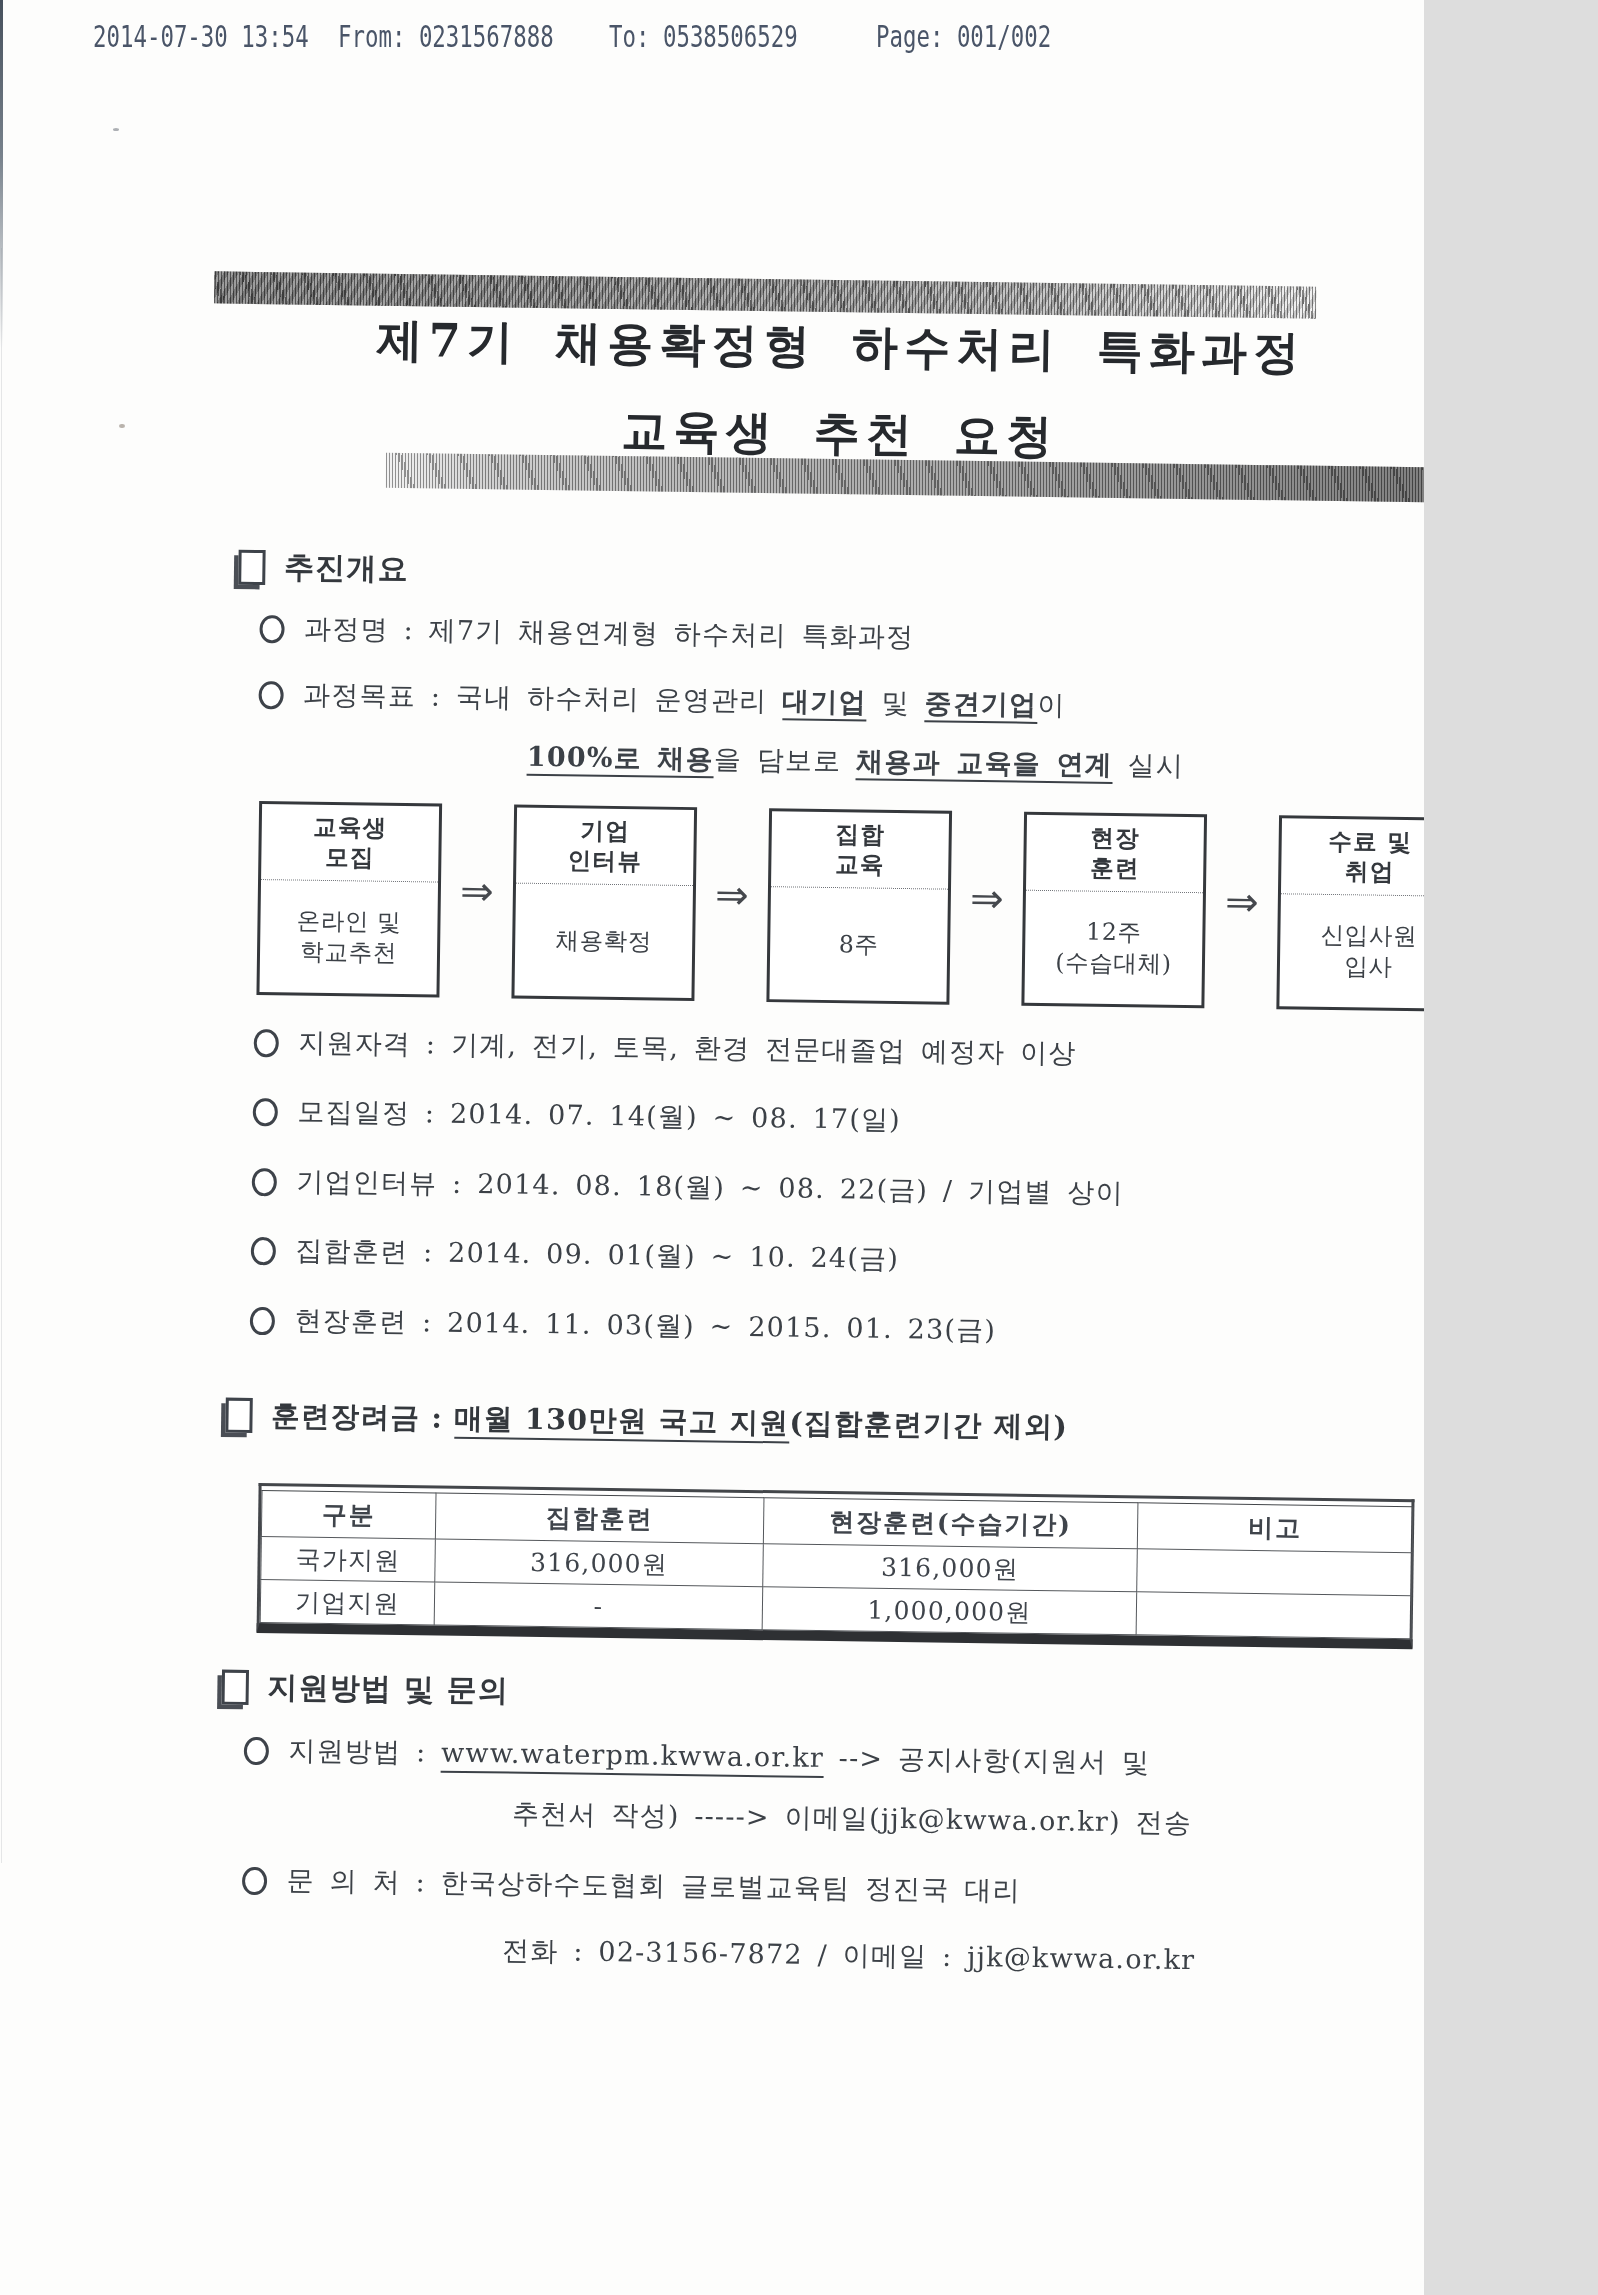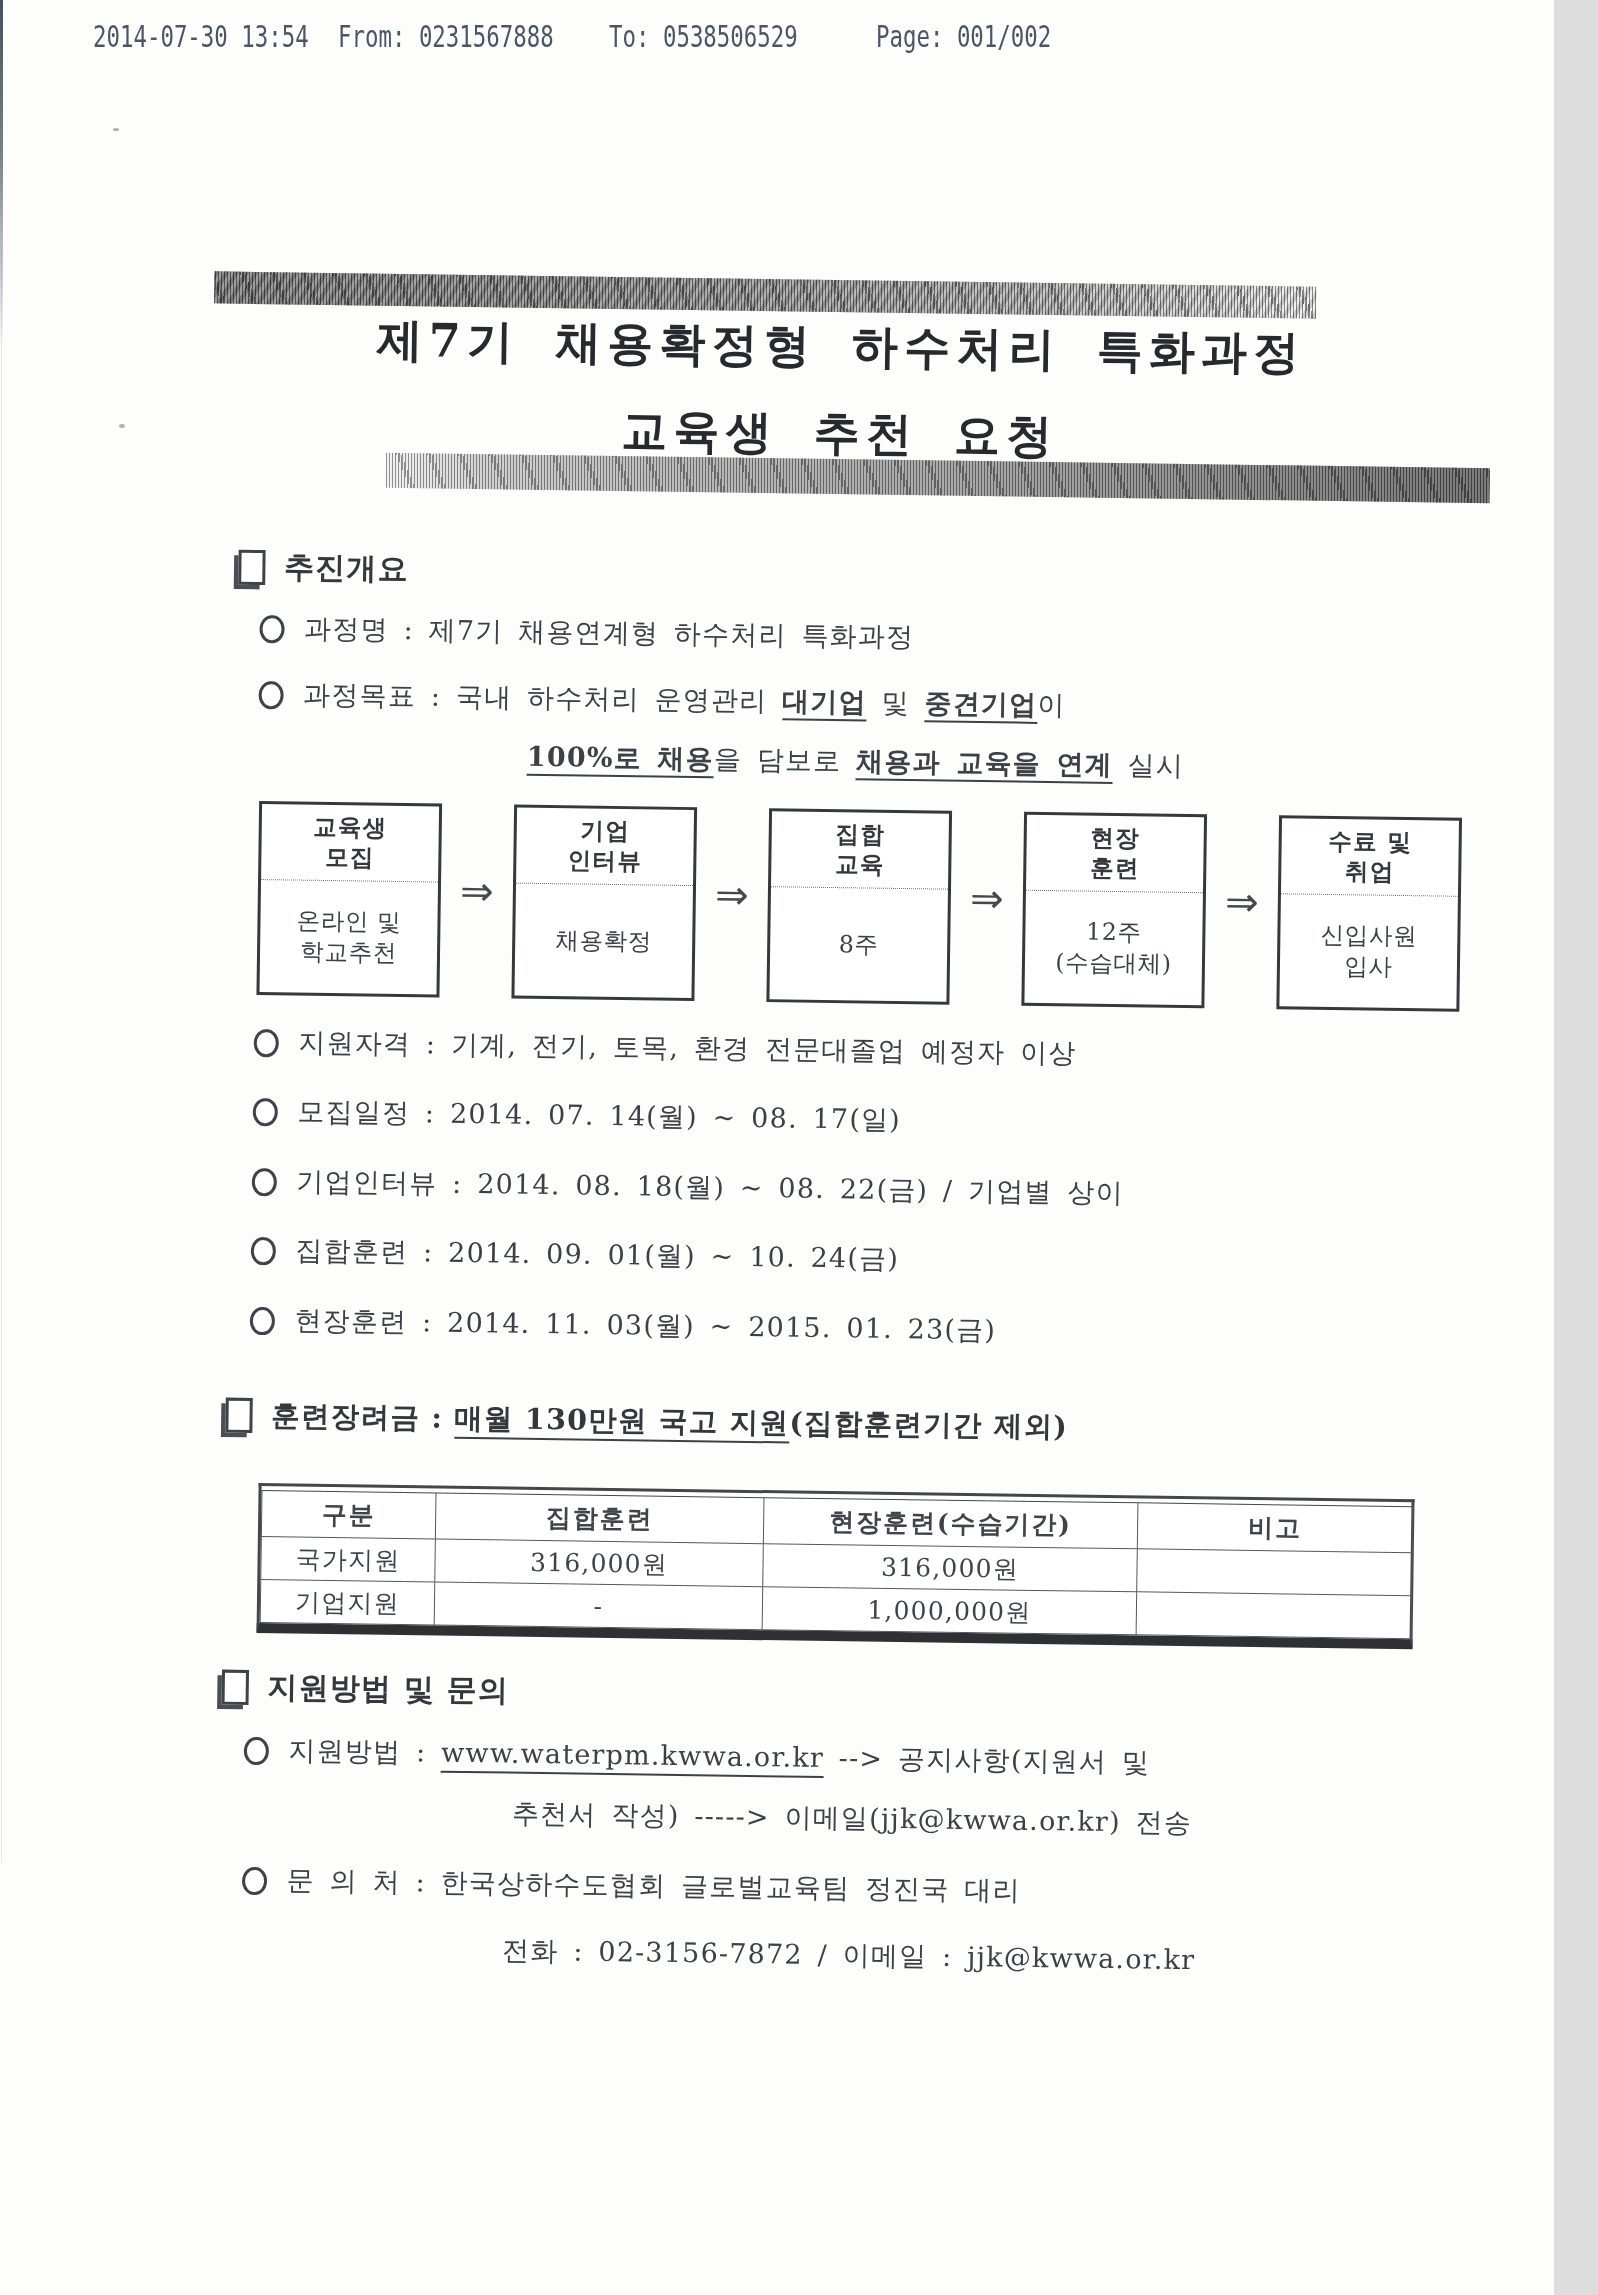--- a/index.html
+++ b/index.html
@@ -1,17 +1,17 @@
 <!DOCTYPE html>
 <html style="font-size:10px"><head>
 <meta charset="utf-8">
 <style>
   html,body{margin:0;padding:0;background:#ddd;}
   .page{
-    position:relative;width:1554px;height:2295px;background:#fdfdfc;
+    position:relative;width:1424px;height:2295px;background:#fdfdfc;
     overflow:hidden;
     font-family:"DejaVu Serif","Liberation Serif",serif;color:#3c4147;
   }
   
   .edge-left{position:absolute;left:0;top:0;width:3.1px;height:348px;
     background:linear-gradient(#46505c 0%,#78828c 45%,rgba(160,168,176,0) 100%);}
   .edge-left-faint{position:absolute;left:1.2px;top:248px;width:1.2px;height:1615px;background:rgba(120,128,136,.18);}
   .speck1{position:absolute;left:113px;top:128px;width:6.2px;height:3.1px;background:#8a8f96;border-radius:50%;opacity:.7;}
   .speck2{position:absolute;left:119px;top:424px;width:5.6px;height:4.3px;background:#9b938a;border-radius:50%;opacity:.7;}
 

